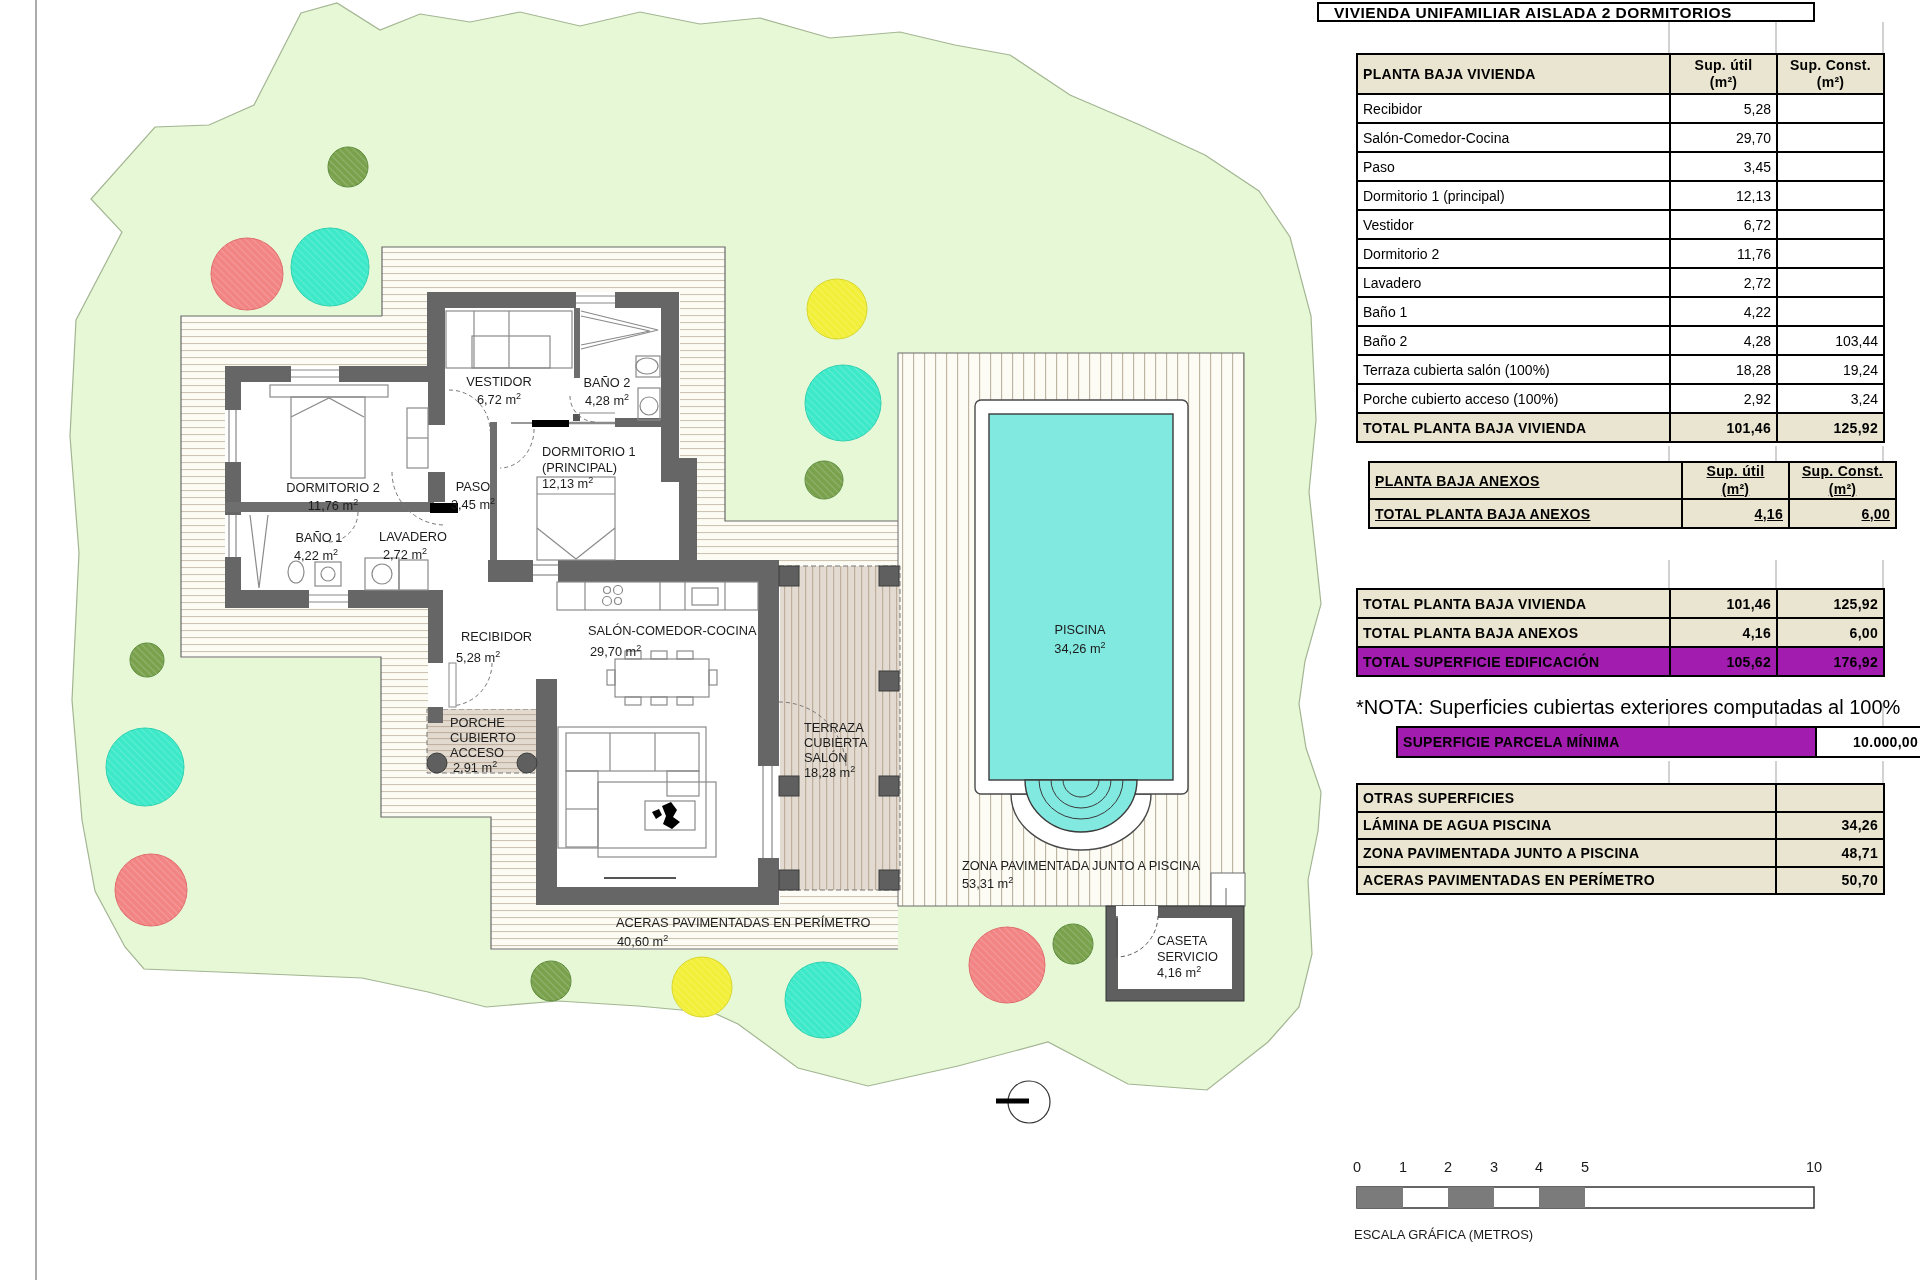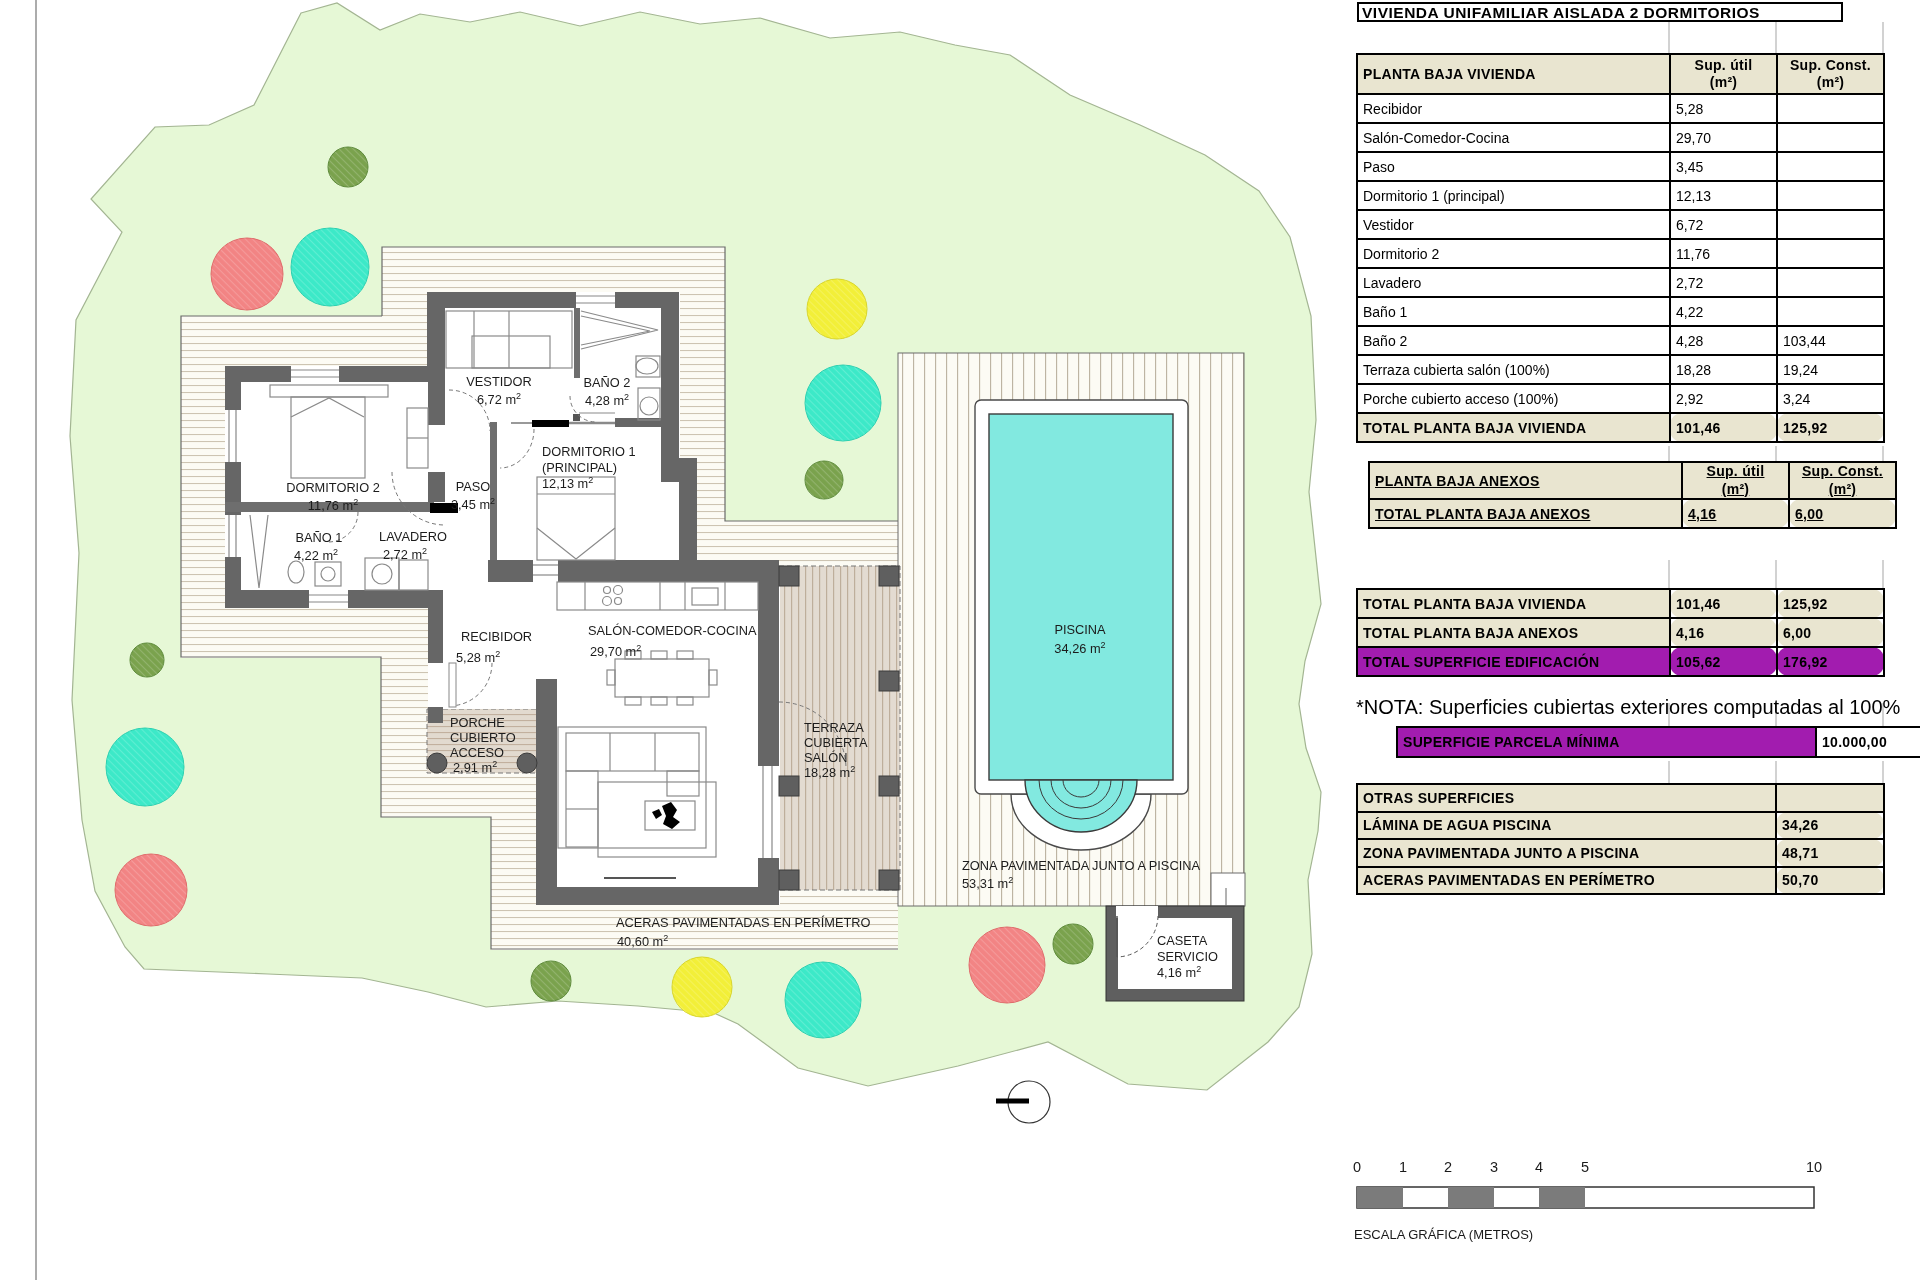--- a/index.html
+++ b/index.html
@@ -2,21 +2,21 @@
 <html><head>
 <meta charset="utf-8">
 <style>
   html,body{margin:0;padding:0;}
   body{width:1920px;height:1280px;overflow:hidden;background:#ffffff;
        font-family:"Liberation Sans", sans-serif;position:relative;}
   #plan{position:absolute;left:0;top:0;}
   .tbl{position:absolute;border-collapse:collapse;table-layout:fixed;
        font-size:14px;color:#000;}
   .tbl td{border:2px solid #000;padding:0 5px;height:27px;overflow:hidden;white-space:nowrap;}
-  .tbl td.n{border-radius:12px;}
+  .tbl td.n{text-align:right;}
   .tbl td.b{font-weight:bold;letter-spacing:0.3px;}
   .beige{background:#e9e5d0;}
   .blue{background:#a21caf;}
   .t5 td{height:25.5px;}
 </style>
 </head>
 <body>
 <svg id="plan" width="1920" height="1280" viewBox="0 0 1920 1280">
 <defs>
   <pattern id="ph" width="8" height="7" patternUnits="userSpaceOnUse">
@@ -346,22 +346,22 @@
     <text x="1448" y="1172">2</text>
     <text x="1494" y="1172">3</text>
     <text x="1539" y="1172">4</text>
     <text x="1585" y="1172">5</text>
     <text x="1814" y="1172">10</text>
   </g>
   <text x="1354" y="1239" font-size="13" fill="#1a1a1a">ESCALA GRÁFICA (METROS)</text>
 </g>
 </svg>
 
-<div style="position:absolute;left:1357px;top:2px;width:479px;height:16px;border:2px solid #000;
-     font-weight:bold;font-size:15.5px;letter-spacing:0.5px;line-height:17px;padding-left:3px;">VIVIENDA UNIFAMILIAR AISLADA 2 DORMITORIOS</div>
+<div style="position:absolute;left:1317px;top:2px;width:479px;height:16px;border:2px solid #000;
+     font-weight:bold;font-size:15.5px;letter-spacing:0.5px;line-height:17px;padding-left:15px;">VIVIENDA UNIFAMILIAR AISLADA 2 DORMITORIOS</div>
 
 <table class="tbl" style="left:1356px;top:53px;width:527px;">
   <colgroup>
       <col style="width:313px">
       <col style="width:107px">
       <col style="width:107px">
     </colgroup>
   <tbody>
       <tr style="height:40px">
         <td class="b beige">PLANTA BAJA VIVIENDA</td>

